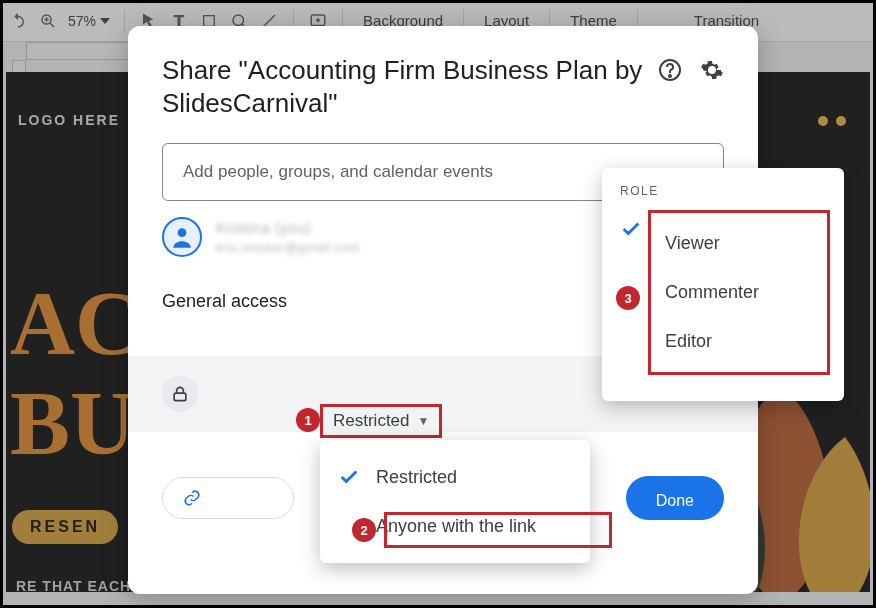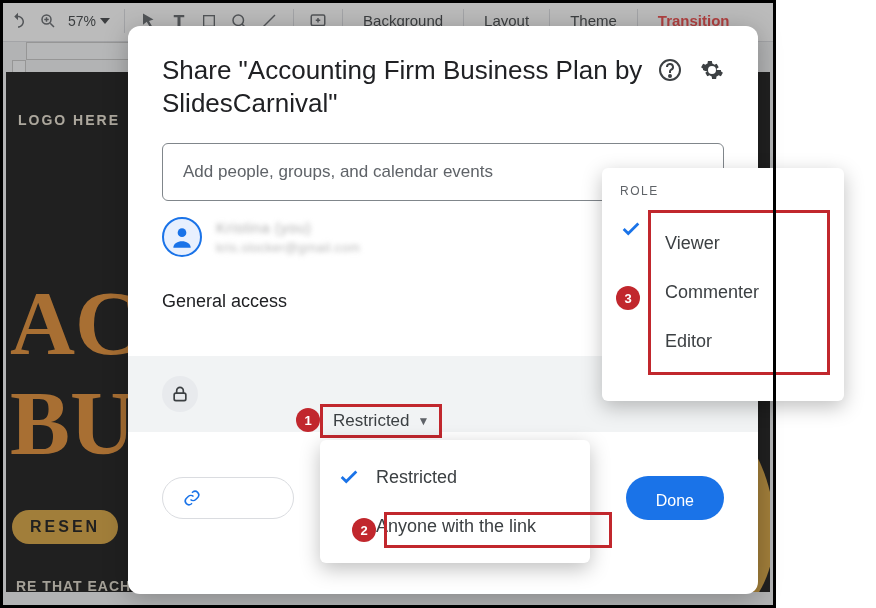--- a/index.html
+++ b/index.html
@@ -1,17 +1,17 @@
 <!DOCTYPE html>
 <html><head>
 <meta charset="utf-8">
 <style>
   * { box-sizing: border-box; margin: 0; padding: 0; }
   html, body { width: 876px; height: 608px; overflow: hidden; font-family: Arial, Helvetica, sans-serif; }
-  .root { position: relative; width: 776px; height: 608px; }
+  .root { position: relative; width: 876px; height: 608px; }
 
   
   .dim-overlay {
     position: absolute; inset: 0;
     background: rgba(60,60,60,0.35);
     pointer-events: none;
     z-index: 5;
   }
   .border-frame {
     position: absolute; inset: 0;
@@ -24,21 +24,21 @@
   .toolbar {
     position: absolute; top: 0; left: 0; right: 0; height: 42px;
     background: #fff; border-bottom: 1px solid #dadce0;
     display: flex; align-items: center; gap: 10px; padding: 0 8px;
     font-size: 15px; color: #3c4043;
   }
   .toolbar .sep { width: 1px; height: 24px; background: #dadce0; margin: 0 4px; }
   .toolbar .tb-icon { width: 20px; height: 20px; display: flex; align-items: center; justify-content: center; color: #5f6368; }
   .toolbar .zoom-chip { display: flex; align-items: center; gap: 4px; font-size: 14px; color: #3c4043; }
   .toolbar .menu-label { padding: 4px 6px; color: #3c4043; }
-  .toolbar .last-label { font-weight: 700; color: #ef4444; }
+  .toolbar .last-label { font-weight: 400; color: #404040; margin-left: 36px; }
 
   
   .canvas {
     position: absolute; top: 42px; left: 0; right: 0; bottom: 0;
     background: #f1f3f4;
   }
   .ruler-h { position: absolute; top: 42px; left: 26px; width: 130px; height: 18px; background: #f8f9fa; border: 1px solid #c7c7c7; }
   .ruler-v { position: absolute; top: 60px; left: 12px; width: 14px; height: 520px; background: #f8f9fa; border: 1px solid #c7c7c7; }
   .slide {
     position: absolute; top: 72px; left: 6px; right: 6px; height: 520px;

